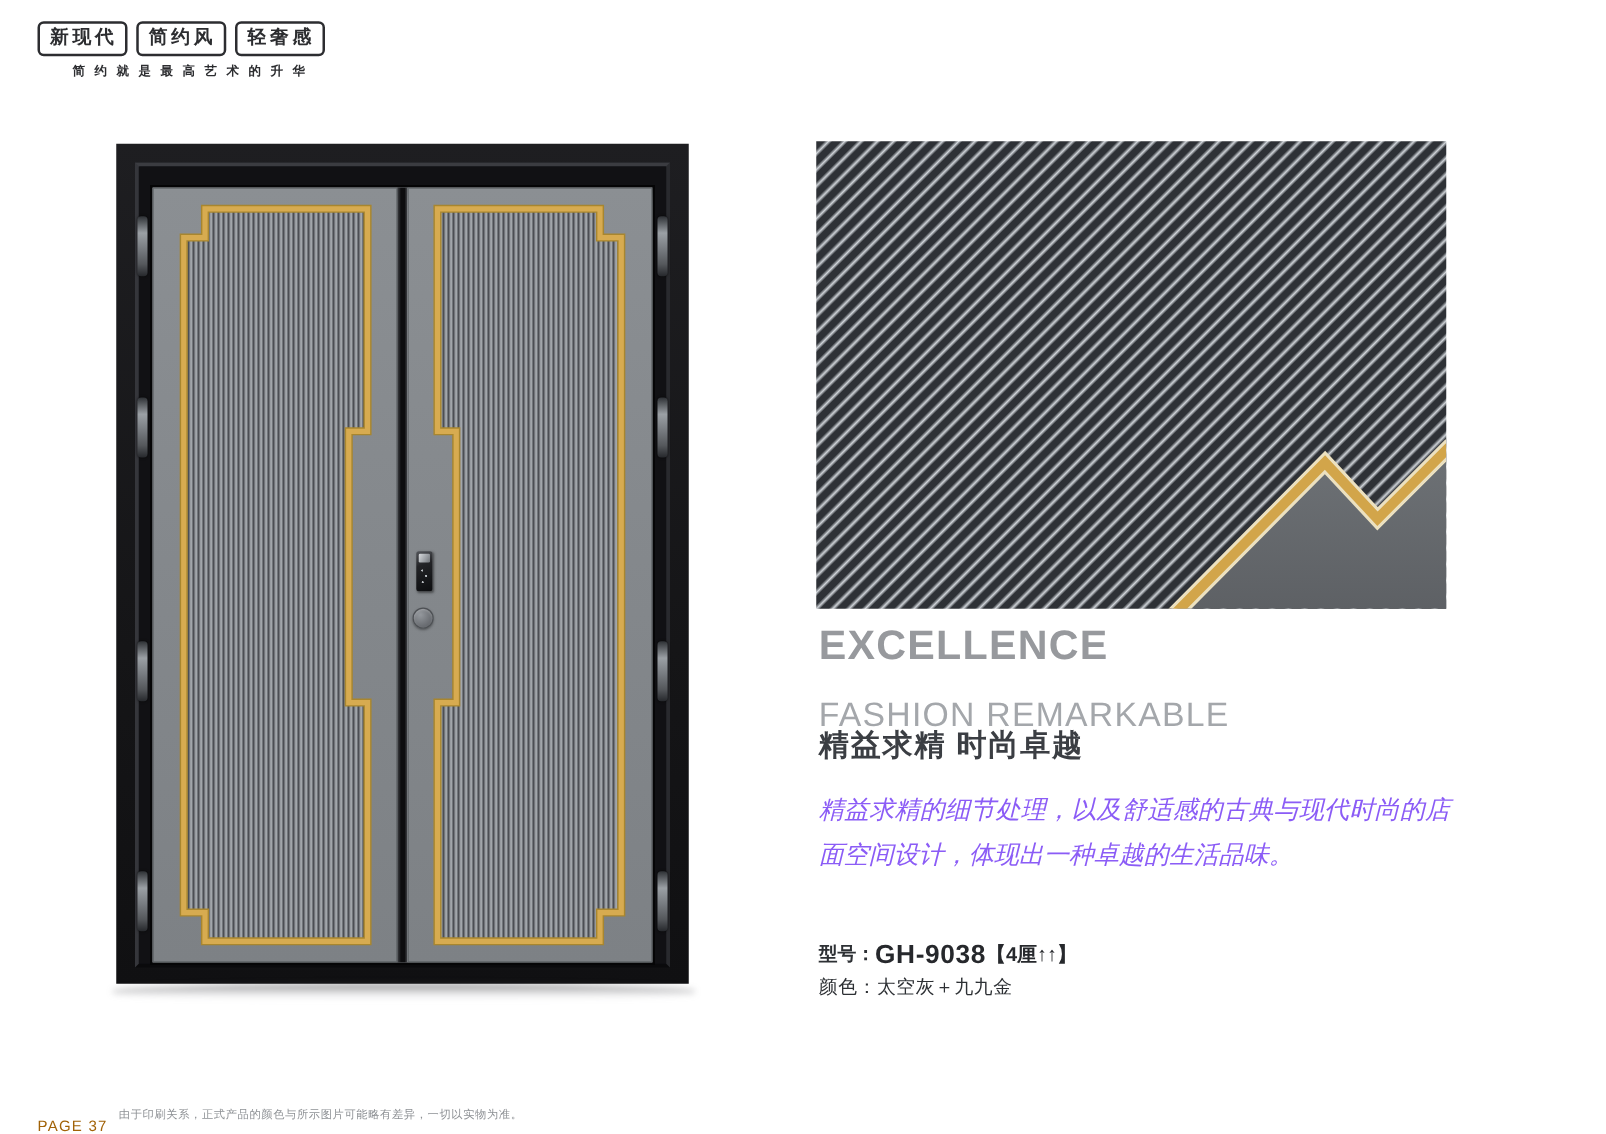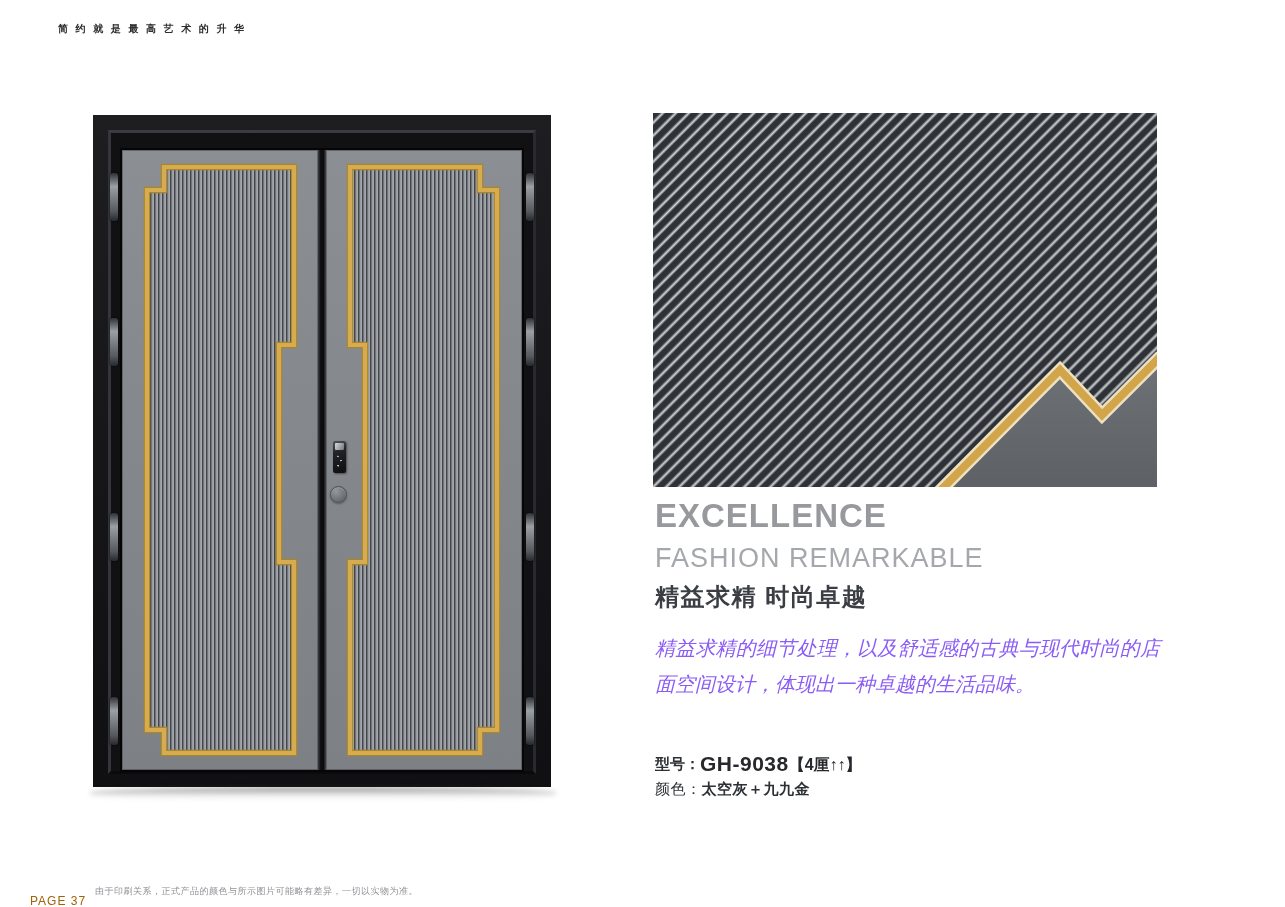--- a/index.html
+++ b/index.html
@@ -87,40 +87,45 @@
   
   .banner {
     left:653px; top:113px; width:504px; height:374px; overflow:hidden;
     background:repeating-linear-gradient(135deg,
       #2e3136 0px, #2e3136 4.6px, #7b7f84 5.8px, #ced2d7 7.0px, #7b7f84 8.2px, #2e3136 9.2px);
   }
   .banner svg { position:absolute; inset:0; }
 
   
   .title-en   { left:655px; top:499px; font-size:33px; font-weight:bold; letter-spacing:1px; color:#97999d; line-height:1; }
-  .subtitle-en{ left:655px; top:545px; font-size:27px; font-weight:normal; letter-spacing:1px; color:#a4a7ab; line-height:1; }
+  .subtitle-en{ left:655px; top:559px; font-size:27px; font-weight:normal; letter-spacing:1px; color:#a4a7ab; line-height:1; }
   .title-cn   { left:655px; top:583px; font-size:24px; font-weight:bold; letter-spacing:1.5px; color:#3b3e43; line-height:1.15; }
   .desc       { left:655px; top:630px; width:505px; font-size:20px; line-height:1.8; color:#8b5cf6; text-align:justify;font-style:italic; }
 
   
   .spec-model { left:655px; top:752px; font-size:15px; color:#2d3034; }
   .spec-model .lbl { vertical-align:2px;font-weight:bold; }
   .spec-model .val { font-size:21px; font-weight:bold; letter-spacing:.5px; color:#26282c; }
   .spec-model .note{ font-size:16px; font-weight:bold; color:#26282c; vertical-align:1px; }
   .spec-color { left:655px; top:780px; font-size:15px; color:#2d3034; letter-spacing:.5px; }
-  .spec-color .val { font-weight:700; }
+  .spec-color .val { font-weight:400; }
 
   
   .footer-page { left:30px; top:882px; font-size:12px; letter-spacing:1px; color:#a16207;margin-top:12px; }
   .footer-note { left:95px; top:885px; font-size:9px; color:#8e9195; letter-spacing:.5px; }
 </style>
 </head>
 <body>
 
 <div class="abs brand">
+  <div class="badge-row">
+    <span class="badge">新现代</span>
+    <span class="badge">简约风</span>
+    <span class="badge">轻奢感</span>
+  </div>
   <div class="slogan">简约就是最高艺术的升华</div>
 </div>
 
 <div class="abs door-frame">
   <div class="frame-bevel"></div>
   <div class="hinge hl hy1"></div>
   <div class="hinge hl hy2"></div>
   <div class="hinge hl hy3"></div>
   <div class="hinge hl hy4"></div>
   <div class="hinge hr hy1"></div>

